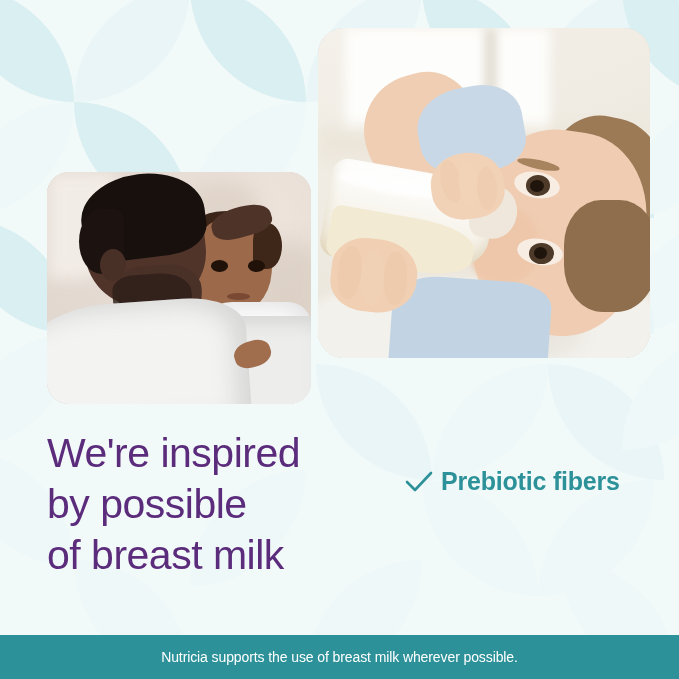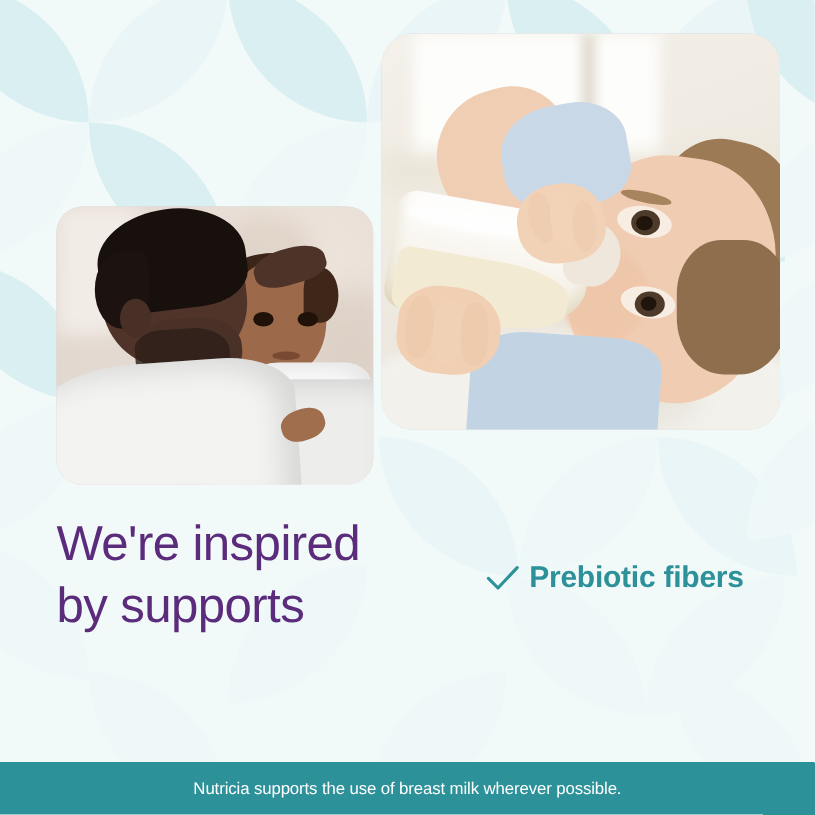--- a/index.html
+++ b/index.html
@@ -286,21 +286,22 @@
       <div class="p L-jaw"></div>
       <div class="p L-beard"></div>
       <div class="p L-shirt"></div>
       <div class="p L-mhand"></div>
       <div class="p L-bhand"></div>
     </div>
   </div>
 
   <div class="headline">
     <span class="hl-line">We're inspired</span>
-    <span class="hl-line">by supports</span>
+    <span class="hl-line">by possible</span>
+    <span class="hl-line">of breast milk</span>
   </div>
 
   <div class="benefits">
 
     <div class="benefit-row">
       <svg class="benefit-check" viewBox="0 0 30 26">
         <path d="M3 13 L11 21 L27 4" fill="none" stroke="#2C9199" stroke-width="2.6" stroke-linecap="round" stroke-linejoin="round"></path>
       </svg>
       <span class="benefit-label">Prebiotic fibers</span>
     </div>

